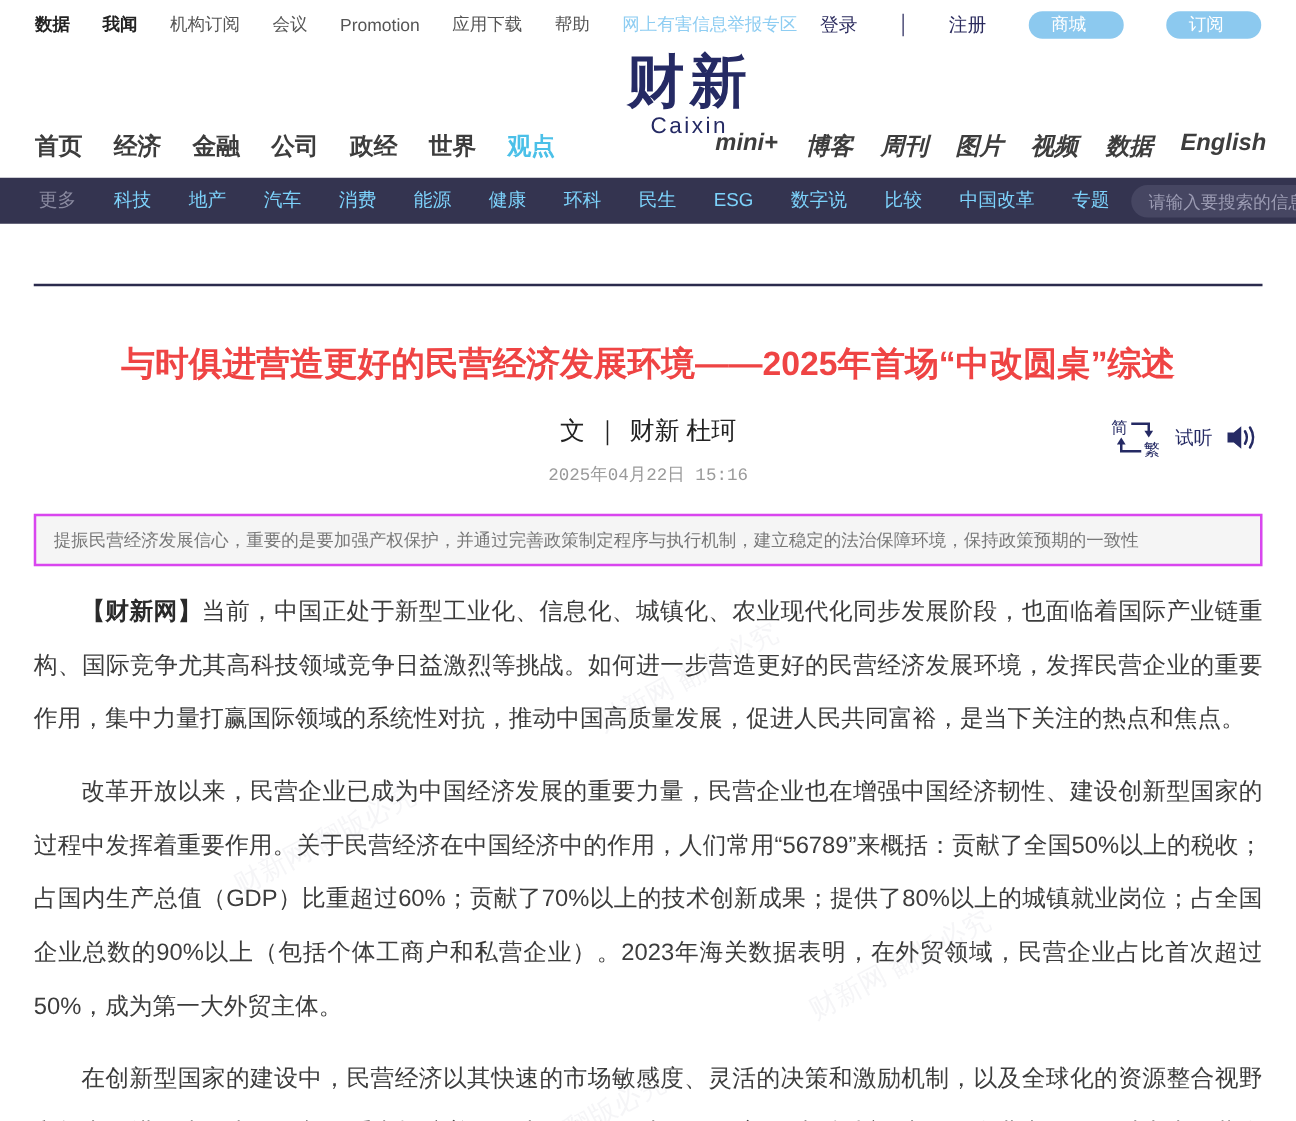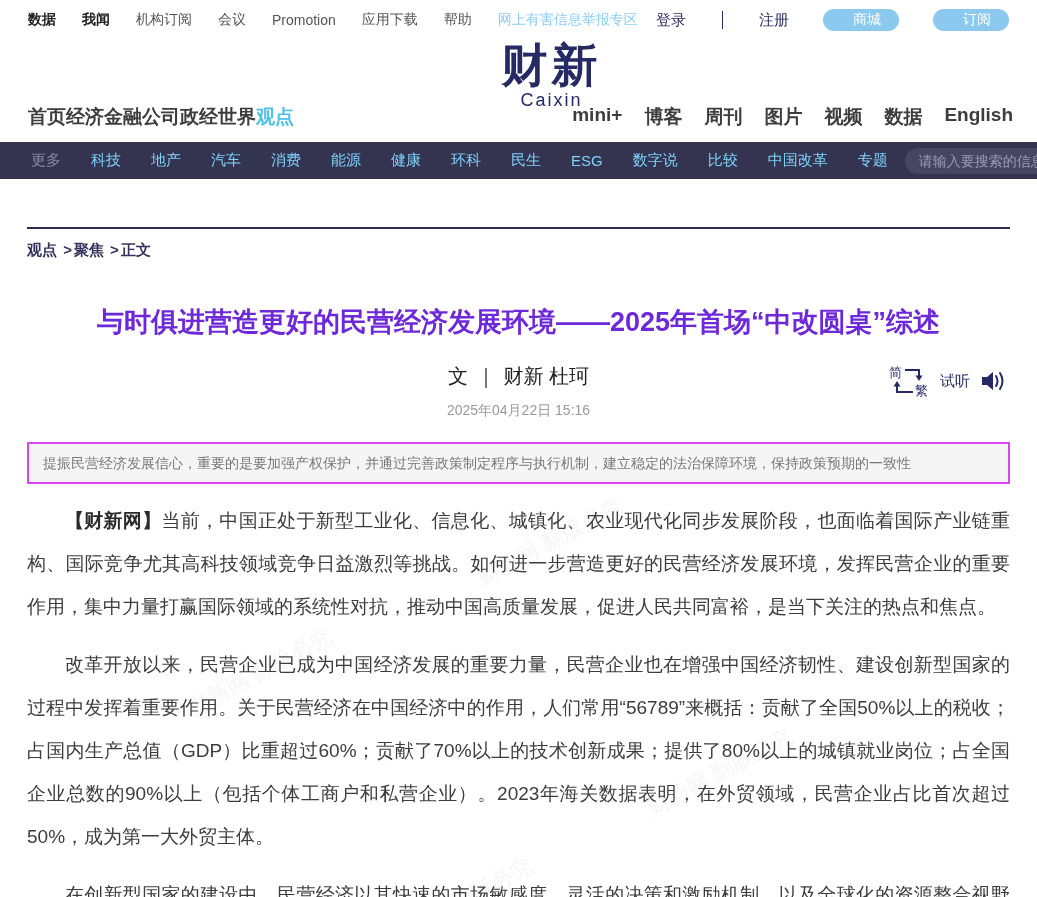--- a/index.html
+++ b/index.html
@@ -8,56 +8,56 @@
 
   
   .topbar { display:flex; align-items:center; height:40px; padding:0 28px; background:#fff; }
   .topbar-left { display:flex; align-items:center; gap:26px; }
   .toplink { font-size:14px; color:#555; text-decoration:none; cursor:pointer; }
   .toplink.strong { color:#222; font-weight:bold; }
   .toplink.highlight { color:#8ecdf2; }
   .topbar-right { margin-left:auto; display:flex; align-items:center;gap:18px; }
   .auth-link { font-size:15px; color:#2b2b5e; cursor:pointer; }
   .auth-divider { width:1px; height:18px; background:#2b2b5e; margin:0 18px; }
-  .pill-btn { display:inline-block; min-width:76px; text-align:right; background:#8cc9ef; color:#fff;
+  .pill-btn { display:inline-block; min-width:76px; text-align:left; background:#8cc9ef; color:#fff;
     font-size:14px; border:none; border-radius:14px; padding:2px 18px; margin-left:16px; cursor:pointer; }
 
   
   .header { position:relative; height:102px; background:#fff; }
   .logo { position:absolute; left:50%; top:2px; transform:translateX(-50%); text-align:center; cursor:pointer;margin-left:33px; }
   .logo-cn { font-size:46px; font-weight:bold; color:#252a64; letter-spacing:4px; line-height:48px;
     font-family:"Liberation Serif","DejaVu Serif",serif; }
   .logo-en { font-size:18px; color:#252a64; letter-spacing:2px; line-height:20px; }
   .mainnav { position:absolute; bottom:12px; left:28px; right:24px; display:flex; align-items:center; }
-  .mainnav-left { display:flex; }
-  .mainnav-right { margin-left:auto; display:flex; gap:22px; }
+  .mainnav-left { display:flex; gap:25px; }
+  .mainnav-right { margin-left:auto; display:flex; gap:22px;font-style:italic; }
   .navitem { font-size:19px; font-weight:bold; color:#3d3d3d; cursor:pointer; white-space:nowrap; }
   .navitem.active { color:#4bc0e8; }
 
   
   .subnav { display:flex; align-items:center; height:37px; background:#343450; padding:0 16px 0 28px;justify-content:space-between; }
   .subnav-item { font-size:15px; color:#7dd3fc; cursor:pointer; white-space:nowrap; padding:0 3px; }
   .subnav-item.muted { color:#8a8aa0; }
   .subnav-divider { width:1px; height:14px; background:#5a5a75; margin:0 12px; }
   .subnav-search { margin-left:14px; width:178px; height:26px; background:#464662; border:none; border-radius:13px;
     padding:0 14px; font-size:14px; color:#e8e8f2; outline:none; }
   .subnav-search::placeholder { color:#9a9ab2; }
 
   
   .content { position:relative; padding:0 27px; }
   .content-rule { height:2px; background:#2b2b4d; margin-top:48px; }
   .breadcrumb { margin-top:12px; font-size:15px; font-weight:bold; color:#33335c; }
   .breadcrumb span { cursor:pointer; }
   .breadcrumb .sep { margin:0 2px; cursor:default; }
 
-  .article-title { margin-top:44px; text-align:center; font-size:27px; font-weight:bold; color:#6d28d9; }
+  .article-title { margin-top:44px; text-align:center; font-size:27px; font-weight:bold; color:#ef4444; }
   .byline-row { position:relative; margin-top:24px; height:36px; }
   .byline { text-align:center; font-size:20px; color:#222; line-height:24px; }
   .byline .bsep { margin:0 8px; }
-  .article-date { text-align:center; font-size:14px; color:#9a9a9a; margin-top:2px; }
+  .article-date { text-align:center; font-size:14px; color:#9a9a9a; margin-top:2px;font-family:Liberation Mono, monospace; }
   .article-tools { position:absolute; right:4px; top:0; display:flex; align-items:center; gap:10px; color:#252a64; }
   .tool-listen-label { font-size:15px; color:#252a64; cursor:pointer; }
   .tool-icon { cursor:pointer; display:flex; align-items:center; }
 
   .summary-box { margin-top:22px; background:#f5f5f5; border:2px solid #d946ef; padding:9px 14px;
     font-size:14px; color:#787878; line-height:20px; }
 
   .article-body { margin-top:12px; font-size:19px; color:#3c3c3c; line-height:43px; text-align:justify; }
   .article-body p { text-indent:2em; margin-top:15px; }
   .article-body strong { color:#2a2a2a;margin-top:40px; }
@@ -146,25 +146,20 @@
   <span class="subnav-item">中国改革</span>
   <span class="subnav-divider"></span>
   <span class="subnav-item">专题</span>
   <input class="subnav-search" type="text" placeholder="请输入要搜索的信息" style="">
 
 </div>
 
 <div class="content">
   <div class="content-rule"></div>
 
-  <div class="breadcrumb">
-    <span>观点</span>
-    <span class="sep">&gt;</span><span>聚焦</span>
-    <span class="sep">&gt;</span><span>正文</span>
-  </div>
 
   <h1 class="article-title">与时俱进营造更好的民营经济发展环境——2025年首场“中改圆桌”综述</h1>
 
   <div class="byline-row">
     <div class="byline">
       <span>文</span><span class="bsep">｜</span><span>财新 杜珂</span>
     </div>
     <div class="article-tools">
       <span class="tool-icon">
         <svg width="42" height="34" viewBox="0 0 42 34">

